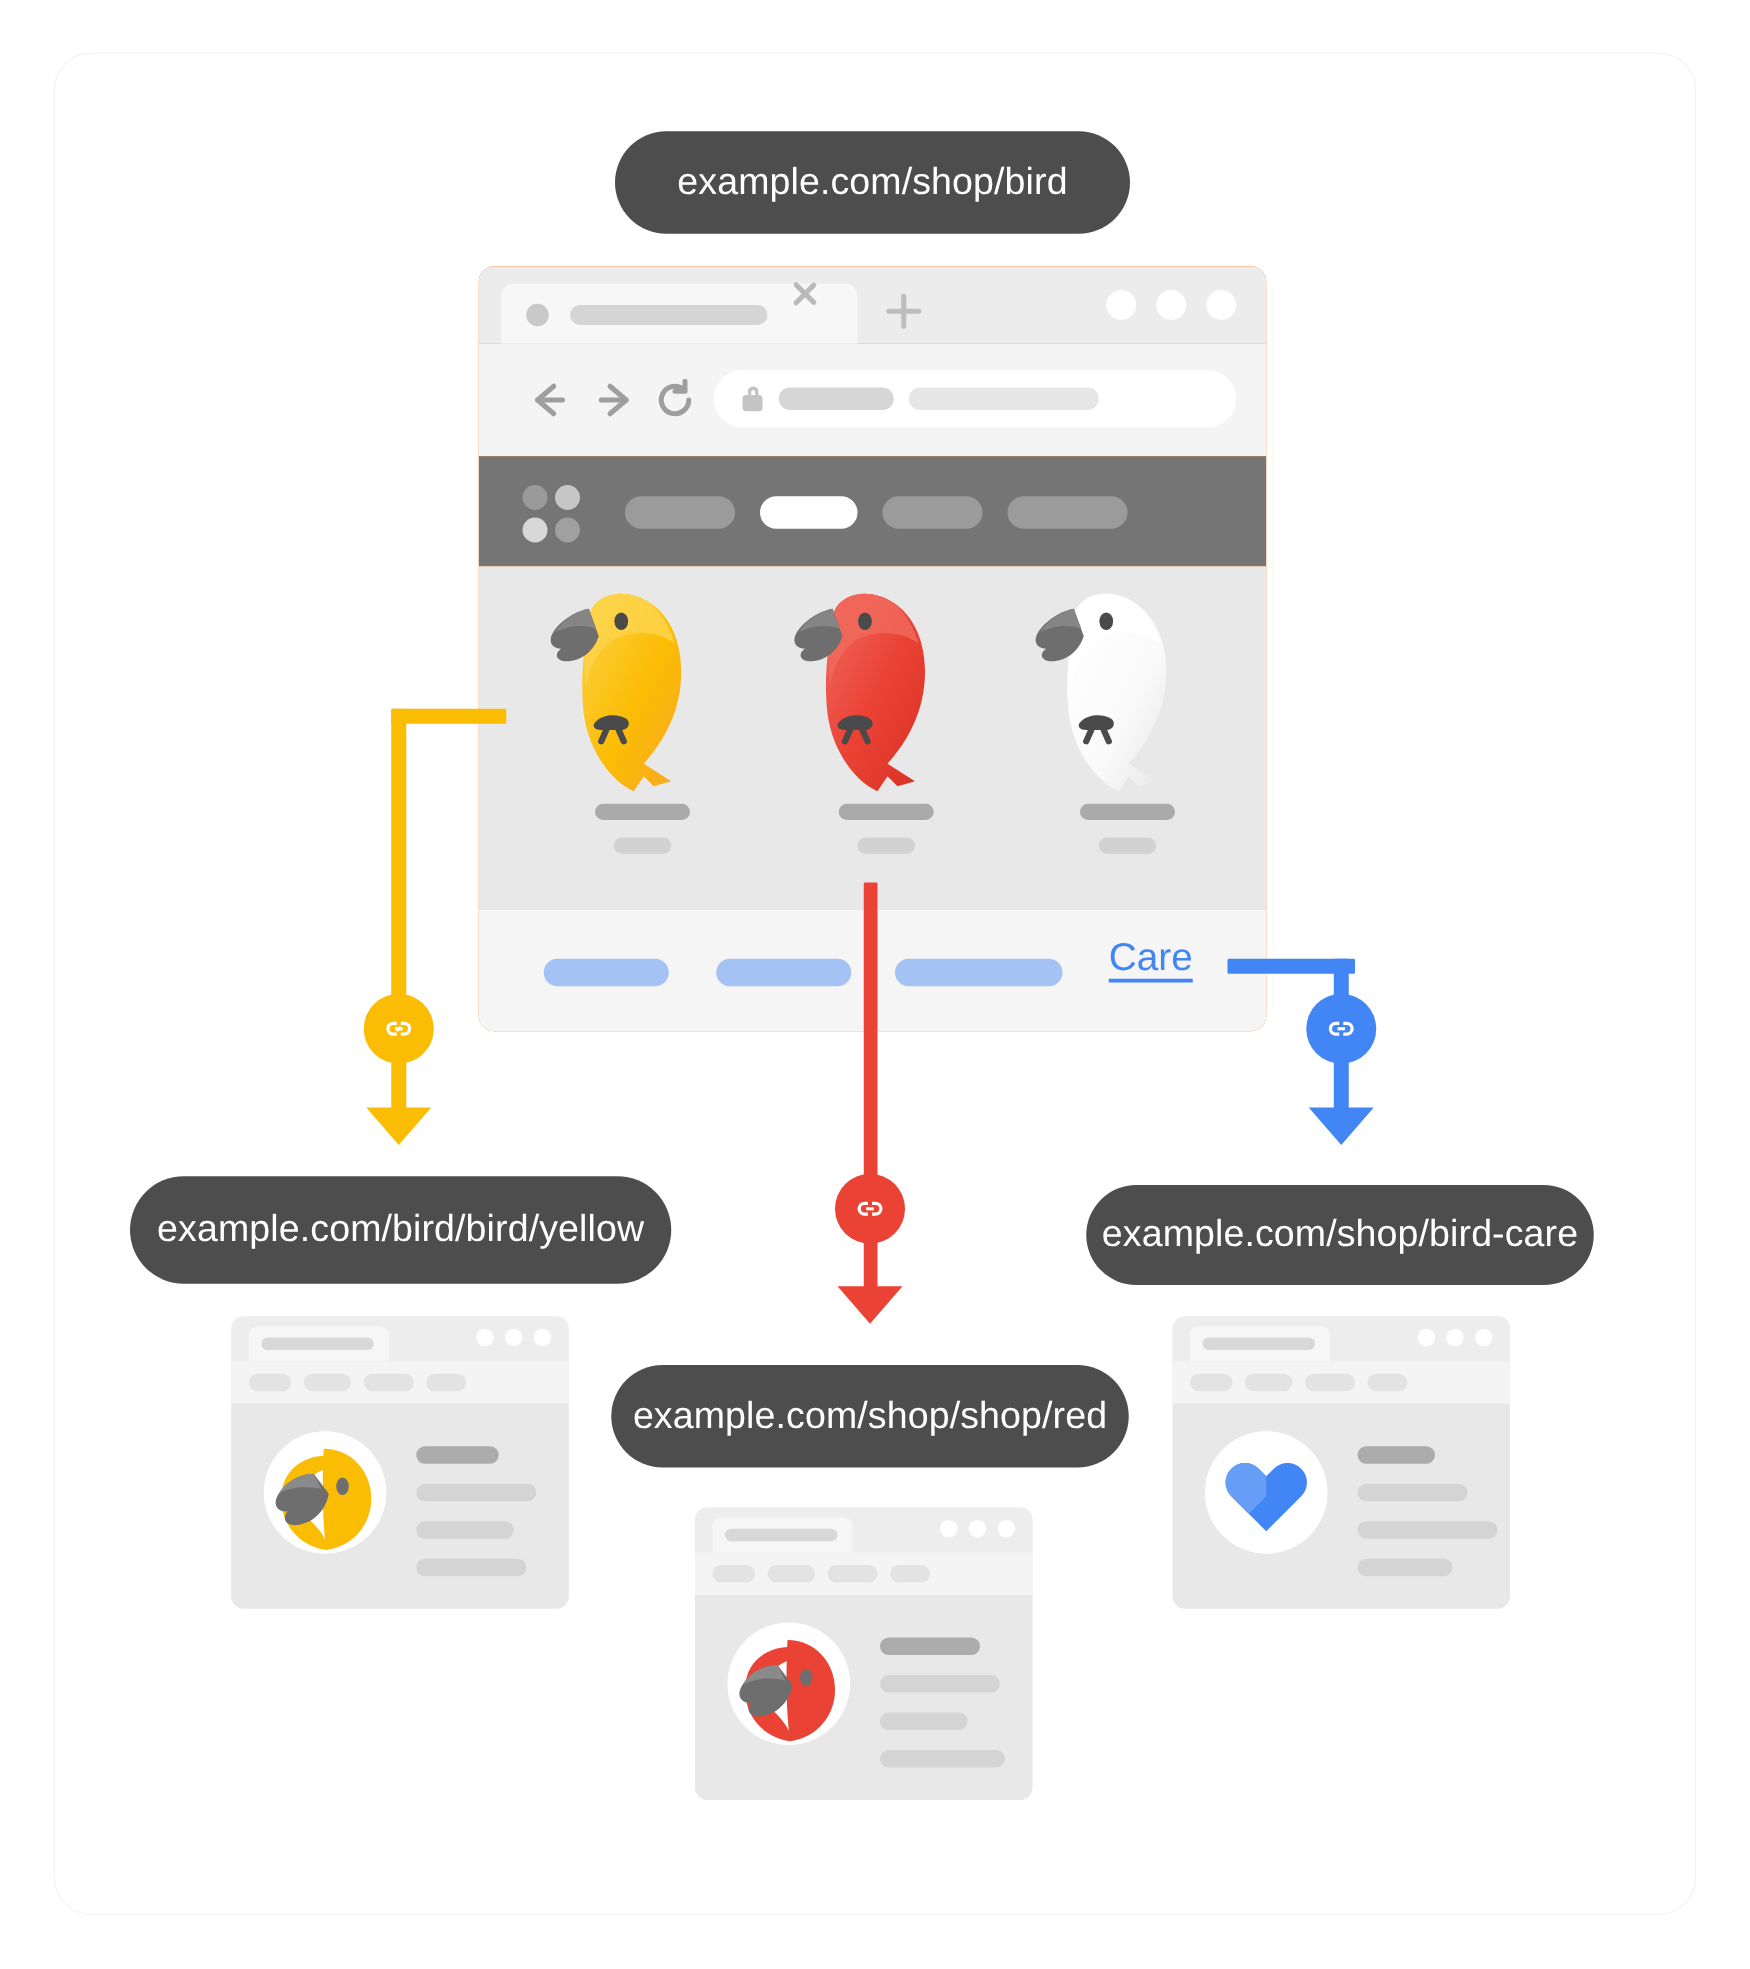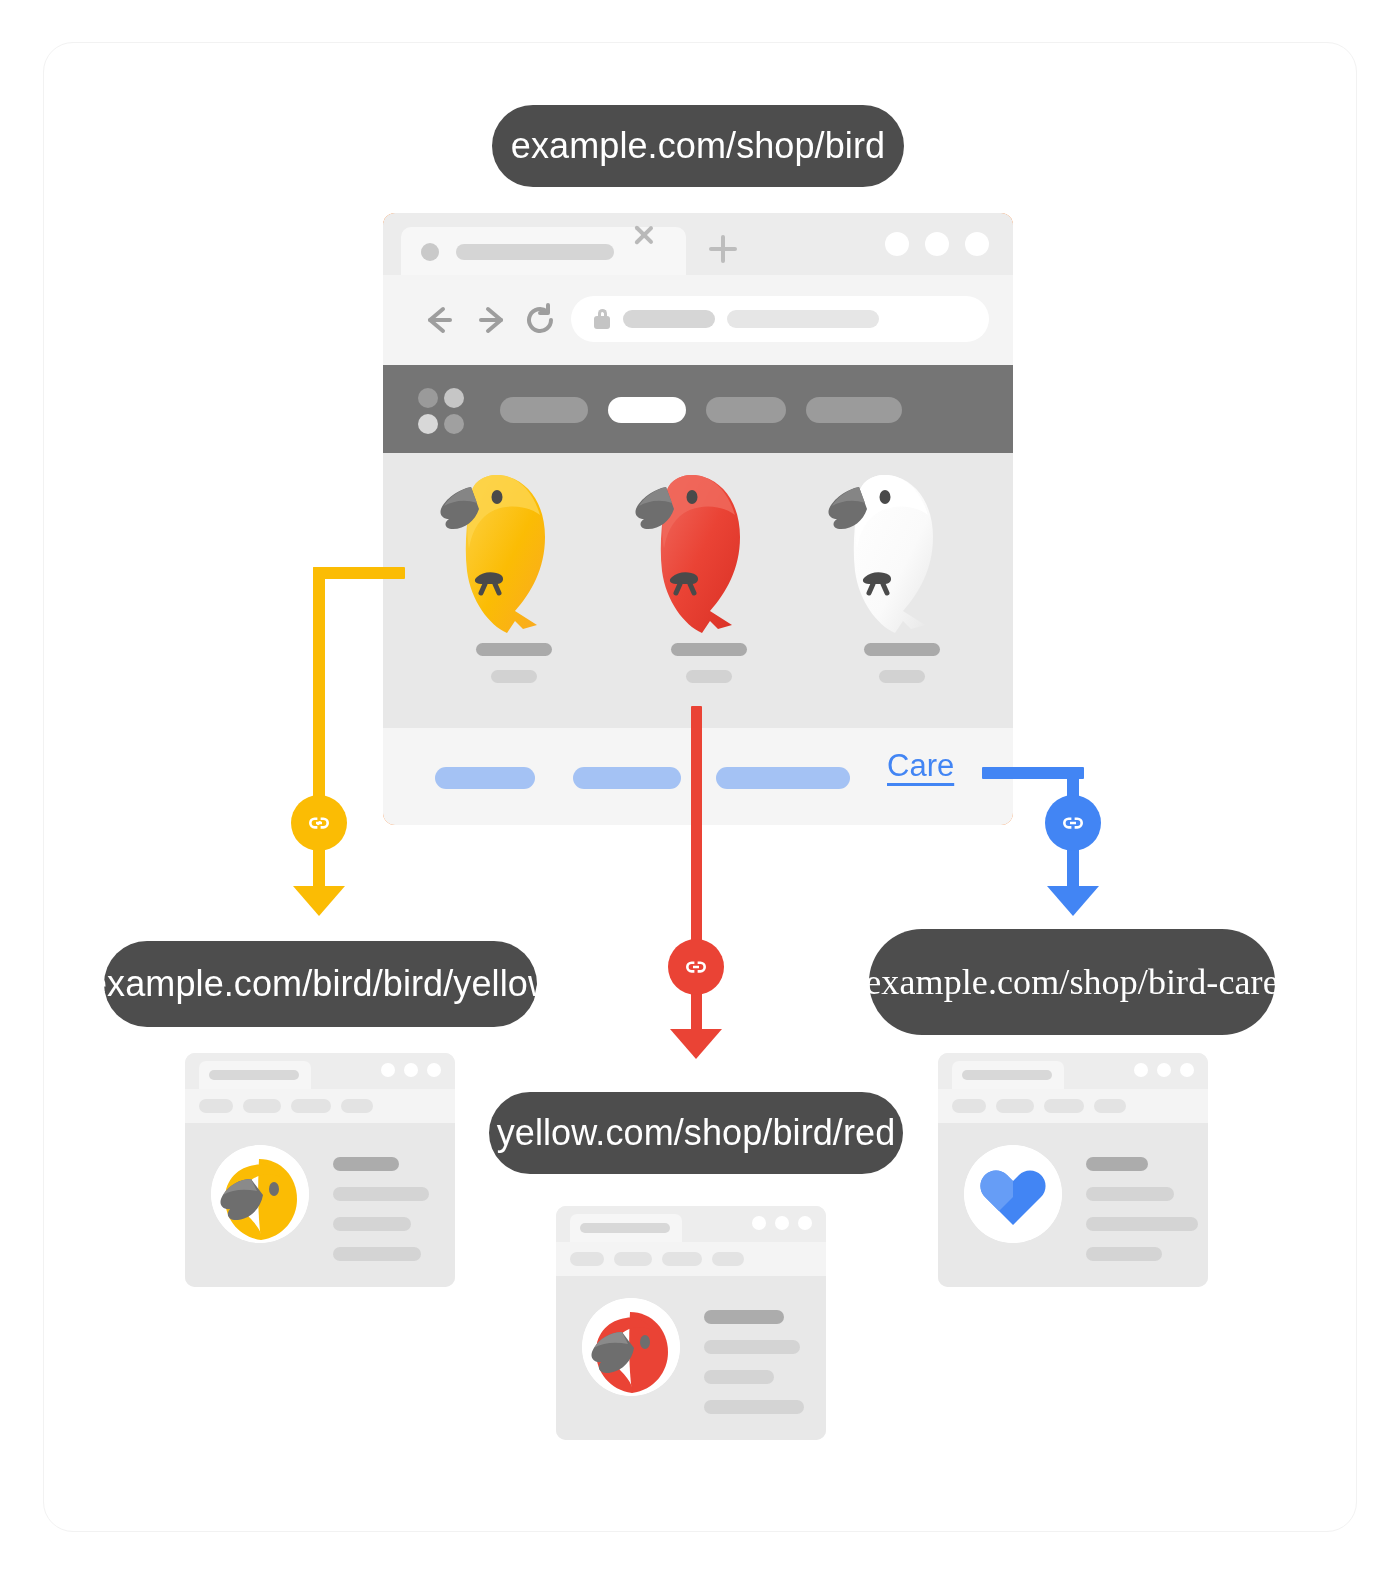--- a/index.html
+++ b/index.html
@@ -21,21 +21,21 @@
     box-sizing:border-box;
   }
 
   
   .url-pill{
     position:absolute;
     background:#4d4d4d;
     border-radius:60px;
     display:flex;align-items:center;justify-content:center;
     color:#ffffff;
-    font-size:36px;
+    font-size:30px;
     letter-spacing:.1px;
     white-space:nowrap;
     z-index:40;
   }
 
   
   .browser{
     position:absolute;left:383px;top:213px;
     width:630px;height:612px;
     border-radius:12px;
@@ -356,21 +356,21 @@
       <div class="mini-lines" style="left:148px;top:34px;">
         <div class="mini-line" style="width:66px;height:14px;background:#acacac;"></div>
         <div class="mini-line" style="width:96px;height:14px;background:#d4d4d4;margin-top:16px;"></div>
         <div class="mini-line" style="width:78px;height:14px;background:#d4d4d4;margin-top:16px;"></div>
         <div class="mini-line" style="width:88px;height:14px;background:#d4d4d4;margin-top:16px;"></div>
       </div>
     </div>
   </div>
 
   <div class="url-pill" style="left:489px;top:1092px;width:414px;height:82px;">
-    <span>yellow.com/shop/bird/red</span>
+    <span>example.com/shop/shop/red</span>
   </div>
 
   <div class="mini" style="left:556px;top:1206px;width:270px;height:234px;">
     <div class="mini-top">
       <div class="mini-tab">
           <div class="mini-tab-ph"></div>
         </div>
       <div class="mini-dots">
         <div class="mini-dot"></div>
           <div class="mini-dot"></div>
@@ -398,21 +398,21 @@
       </div>
       <div class="mini-lines" style="left:148px;top:34px;">
         <div class="mini-line" style="width:80px;height:14px;background:#acacac;"></div>
         <div class="mini-line" style="width:96px;height:14px;background:#d4d4d4;margin-top:16px;"></div>
         <div class="mini-line" style="width:70px;height:14px;background:#d4d4d4;margin-top:16px;"></div>
         <div class="mini-line" style="width:100px;height:14px;background:#d4d4d4;margin-top:16px;"></div>
       </div>
     </div>
   </div>
 
-  <div class="url-pill" style="left:869px;top:929px;width:406px;height:106px;font-family:Liberation Serif, serif;">
+  <div class="url-pill" style="left:869px;top:948px;width:406px;height:80px;">
     <span>example.com/shop/bird-care</span>
   </div>
 
   <div class="mini" style="left:938px;top:1053px;width:270px;height:234px;">
     <div class="mini-top">
       <div class="mini-tab">
           <div class="mini-tab-ph"></div>
         </div>
       <div class="mini-dots">
         <div class="mini-dot"></div>

